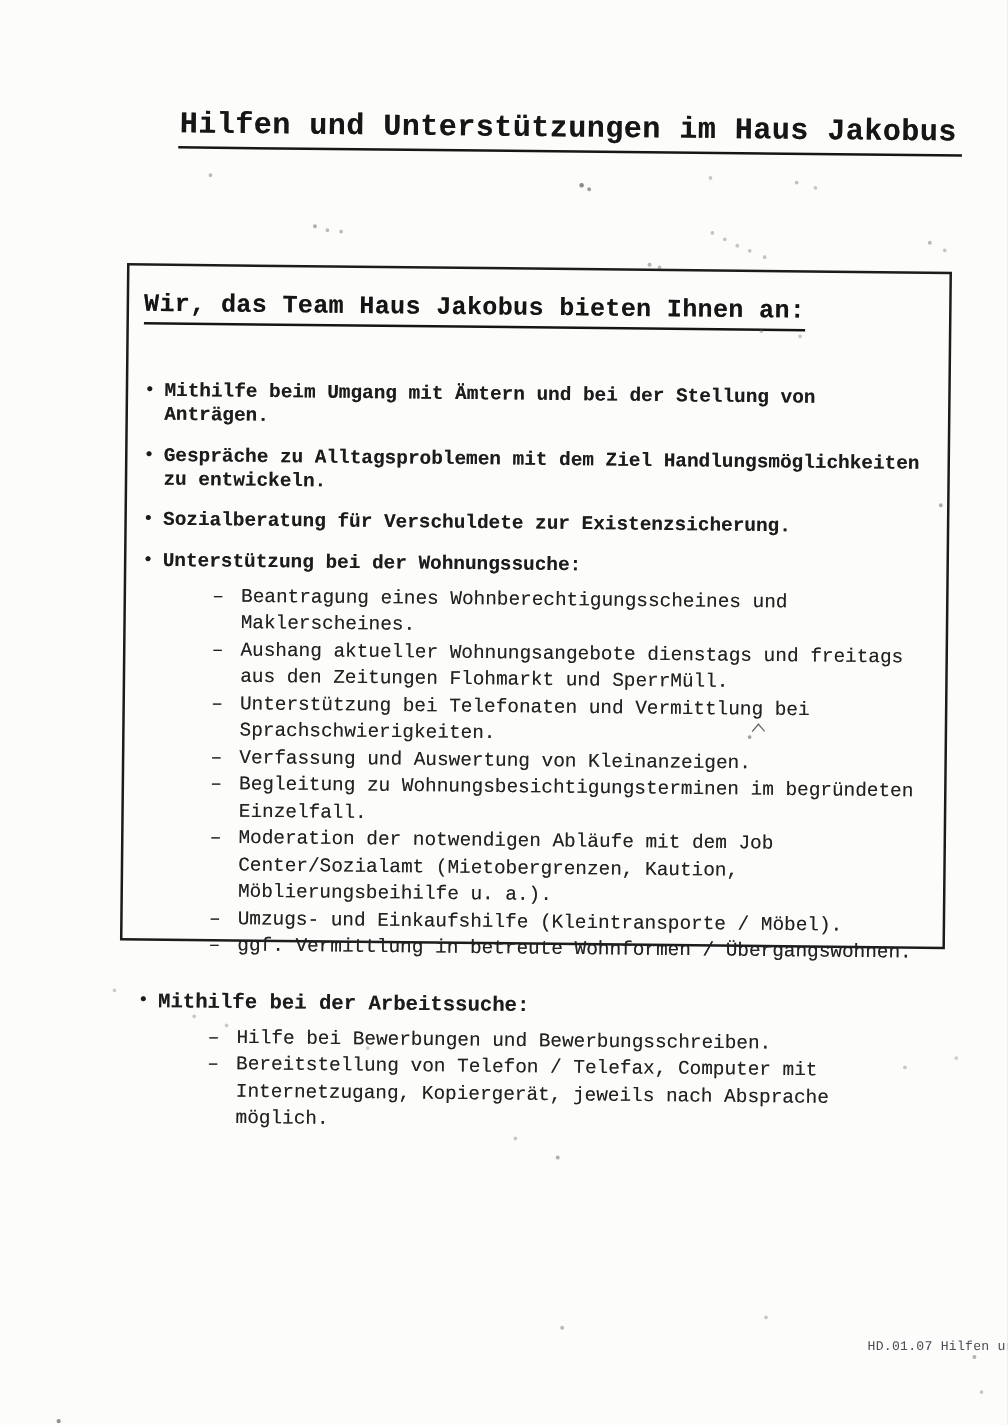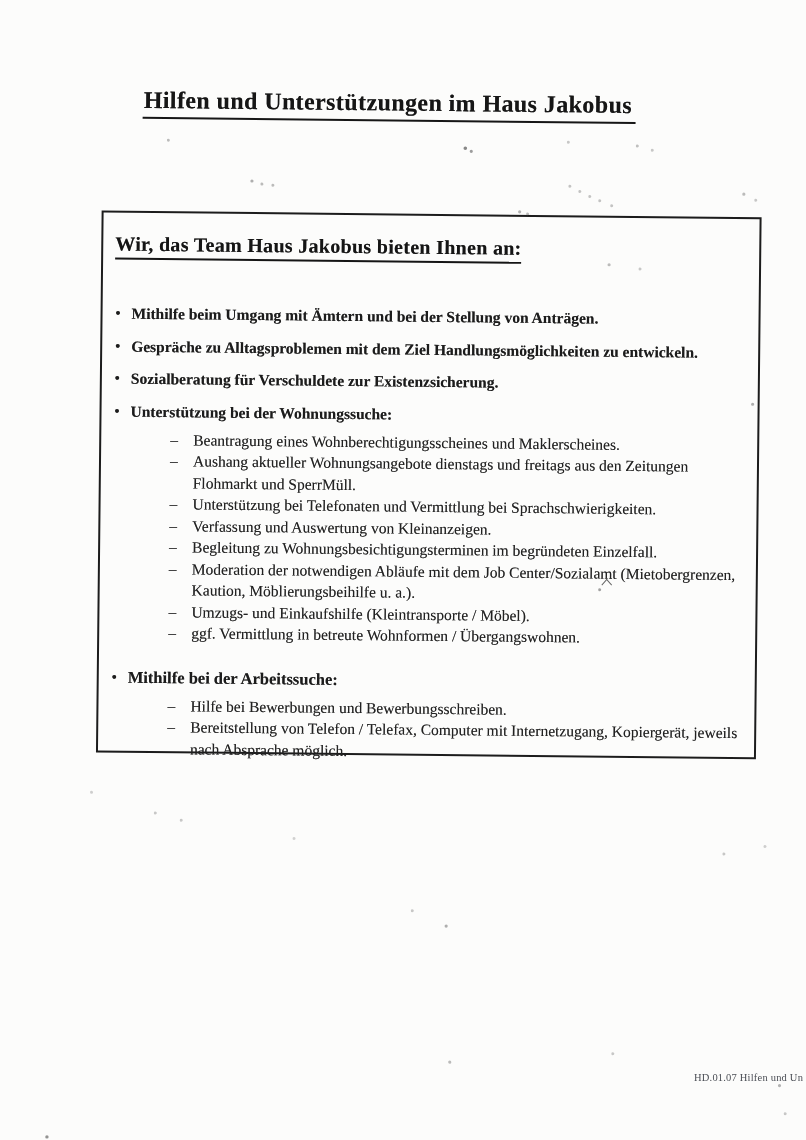--- a/index.html
+++ b/index.html
@@ -1,19 +1,19 @@
 <!DOCTYPE html>
 <html><head>
 <meta charset="utf-8">
 <style>
   html,body{margin:0;padding:0;background:#e8e8e8;}
   .page{
     position:relative;width:806px;height:1140px;margin:0 auto;
     background:#fcfcfb;overflow:hidden;
-    font-family:Liberation Serif, serif;
+    font-family:Liberation Mono, monospace;
     color:#1e1e1e;
   }
   .scan-content{position:absolute;inset:0;transform:rotate(0.6deg);transform-origin:60px 80px;}
 
   
   .doc-title{
     position:absolute;left:143px;top:86px;margin:0;
     font-size:24px;font-weight:bold;letter-spacing:0.4px;color:#161616;
     border-bottom:2.5px solid #161616;padding:0 4px 3px 1px;
     text-shadow:0 0 0.5px rgba(20,20,20,0.6);

